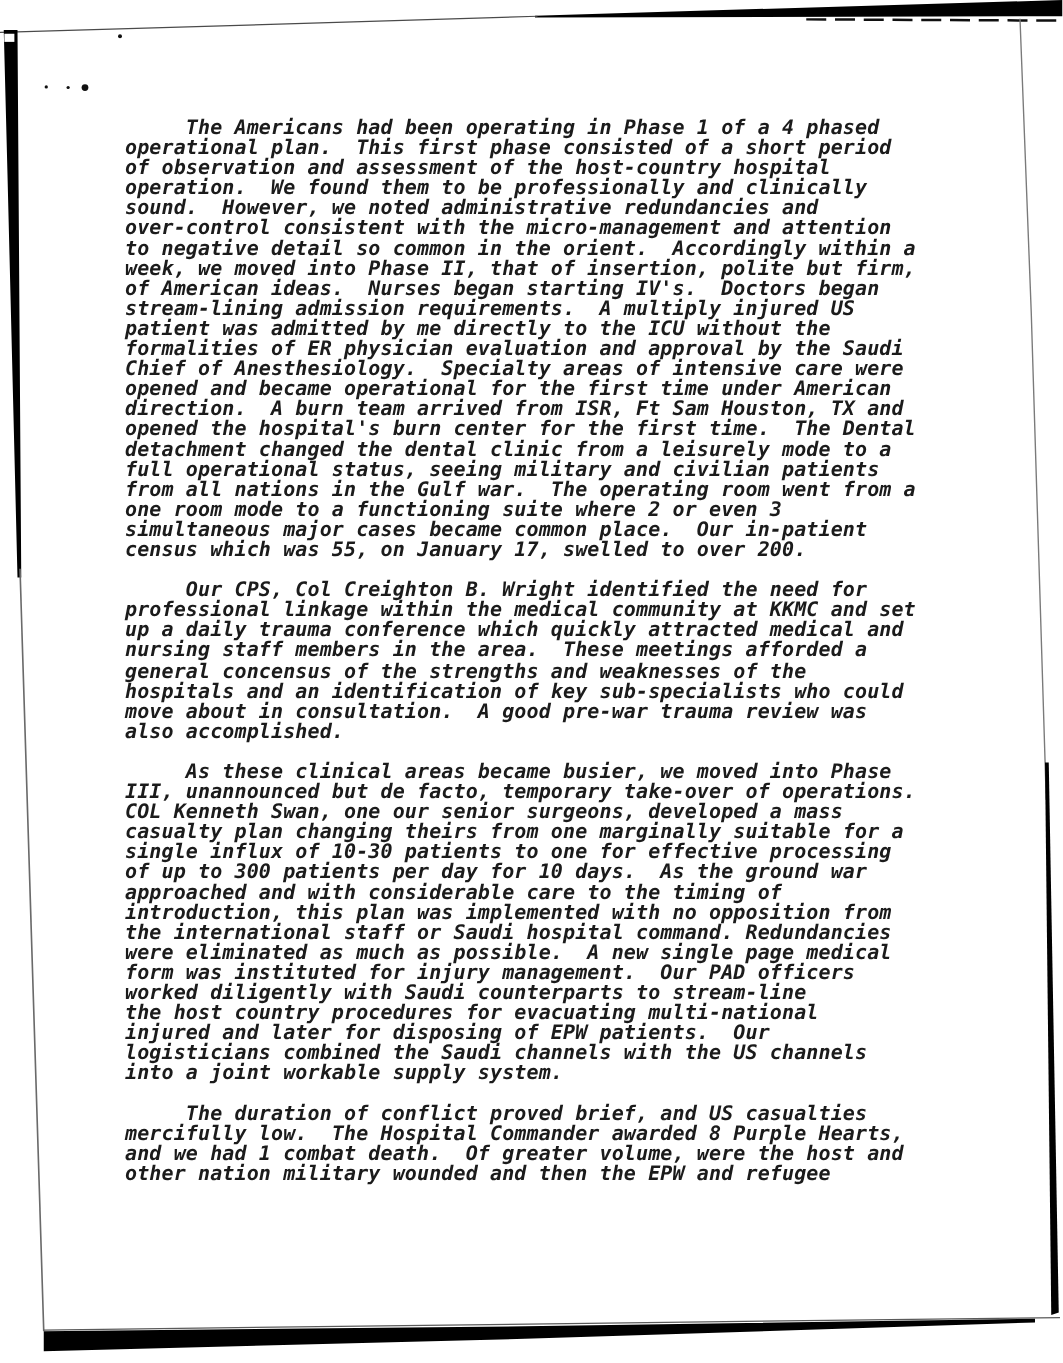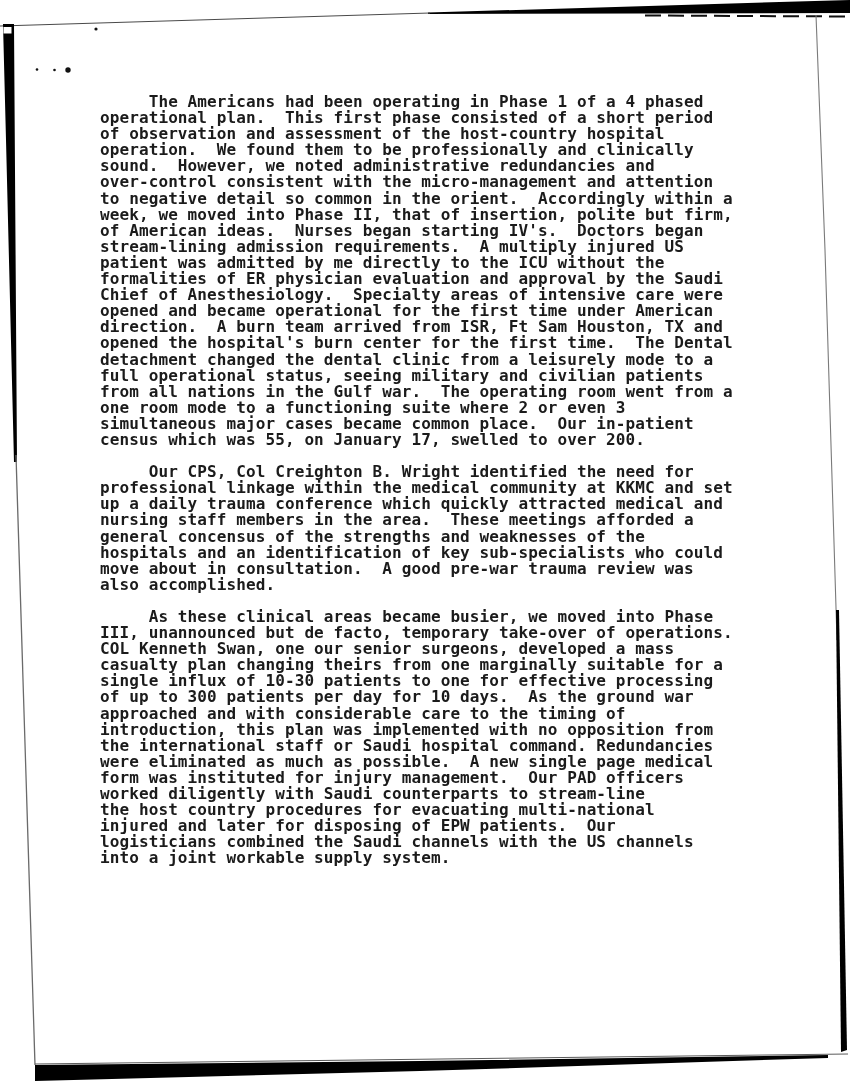--- a/index.html
+++ b/index.html
@@ -34,20 +34,21 @@
     width: 700px;
     color: var(--ink, #1b1b1b);
     font-size: 16px;
     line-height: 16.1px;
     font-weight: bold;
     letter-spacing: 0.1px;
   }
   .para {
     white-space: pre;
     margin: 0 0 16.1px 0;
+    font-style: italic;
   }
 </style>
 </head>
 <body>
 
 <div class="page">
 
   <svg class="artifacts" viewBox="0 0 850 1090" width="850" height="1090" xmlns="http://www.w3.org/2000/svg">
 
     <polygon points="428,12.5 850,0 850,13 428,14" fill="#000000"></polygon>
@@ -110,15 +111,19 @@
 approached and with considerable care to the timing of
 introduction, this plan was implemented with no opposition from
 the international staff or Saudi hospital command. Redundancies
 were eliminated as much as possible.  A new single page medical
 form was instituted for injury management.  Our PAD officers
 worked diligently with Saudi counterparts to stream-line
 the host country procedures for evacuating multi-national
 injured and later for disposing of EPW patients.  Our
 logisticians combined the Saudi channels with the US channels
 into a joint workable supply system.</div>
+    <div class="para">     The duration of conflict proved brief, and US casualties
+mercifully low.  The Hospital Commander awarded 8 Purple Hearts,
+and we had 1 combat death.  Of greater volume, were the host and
+other nation military wounded and then the EPW and refugee</div>
   </div>
 
 </div>
 
 </body></html>

